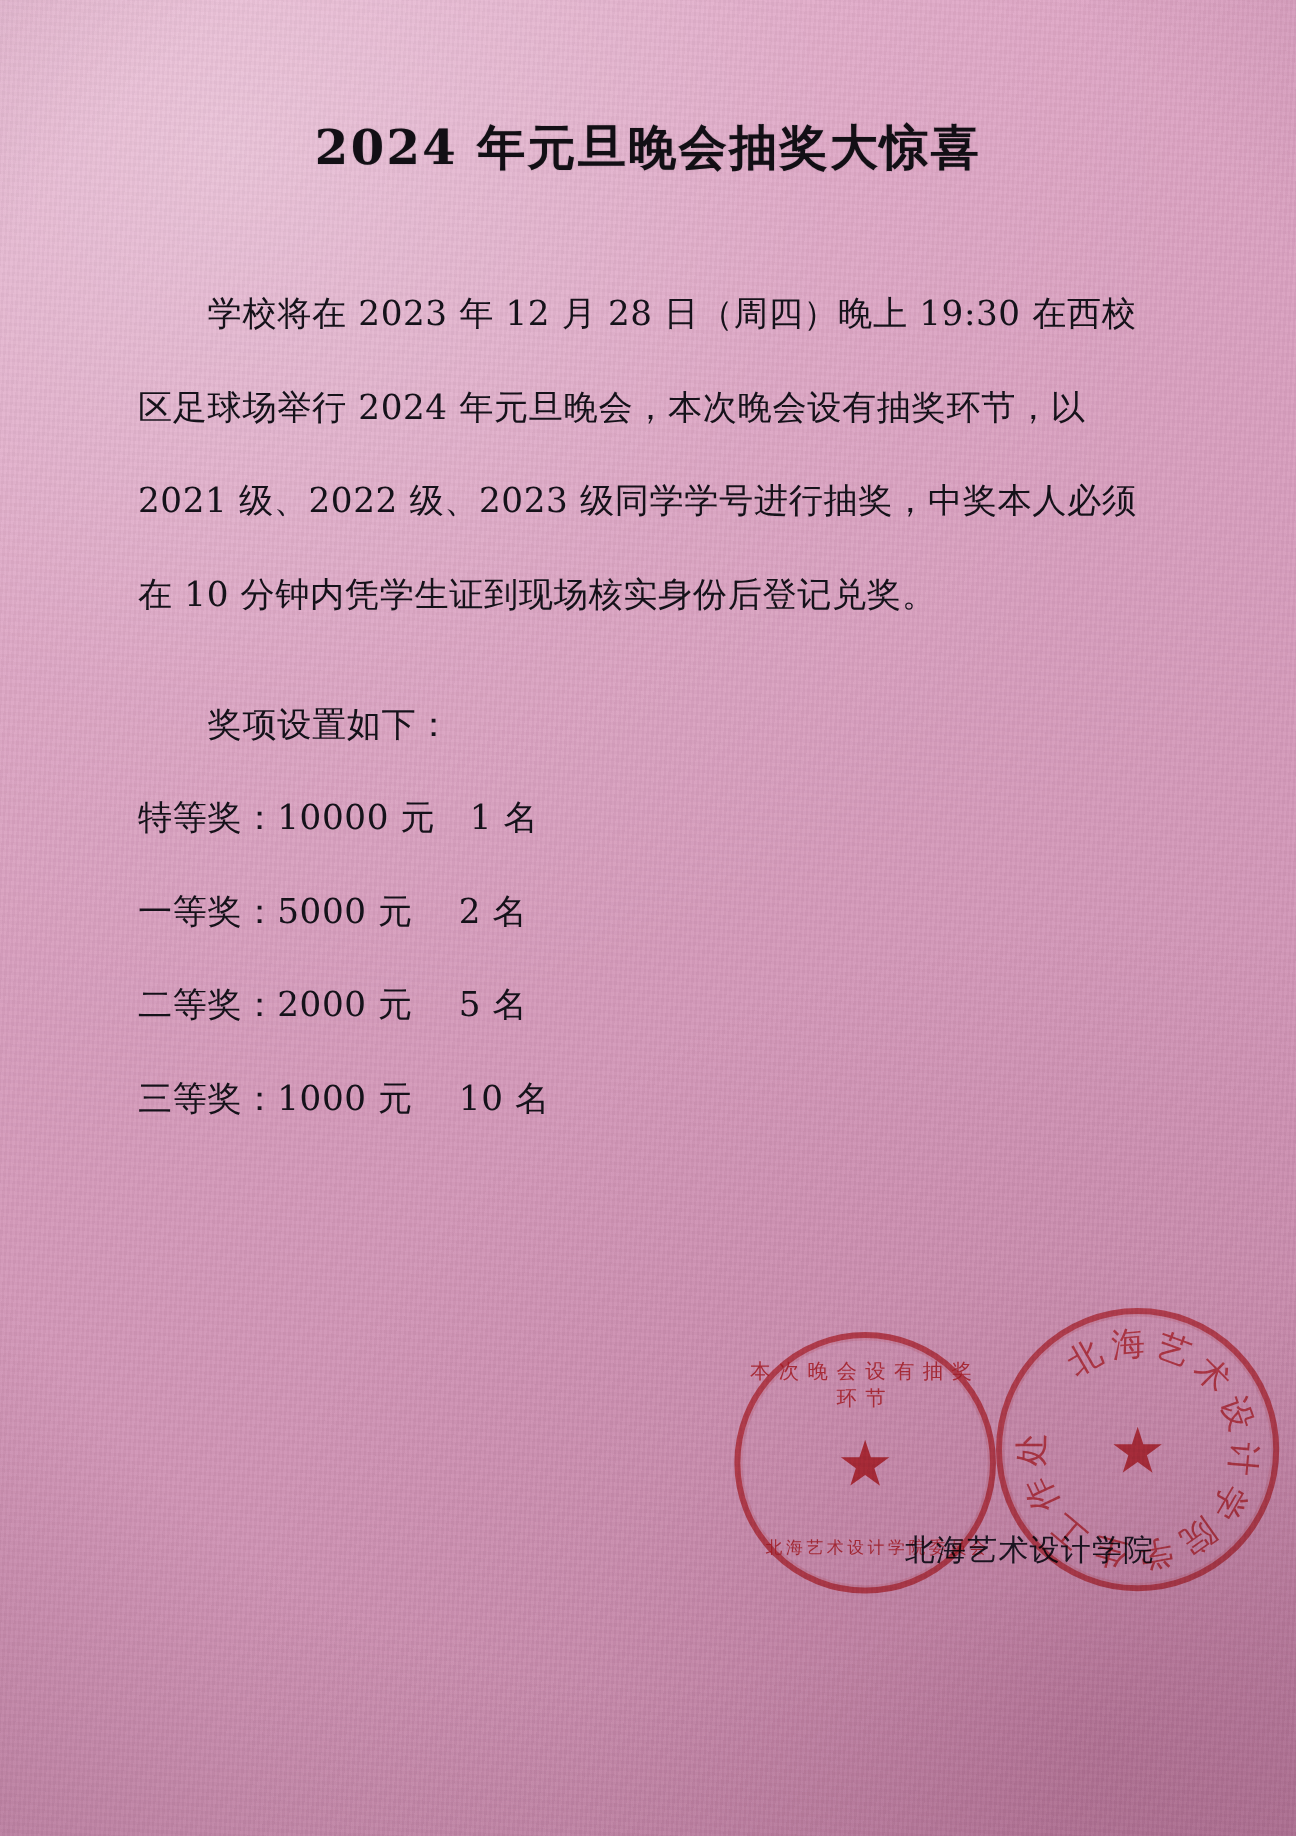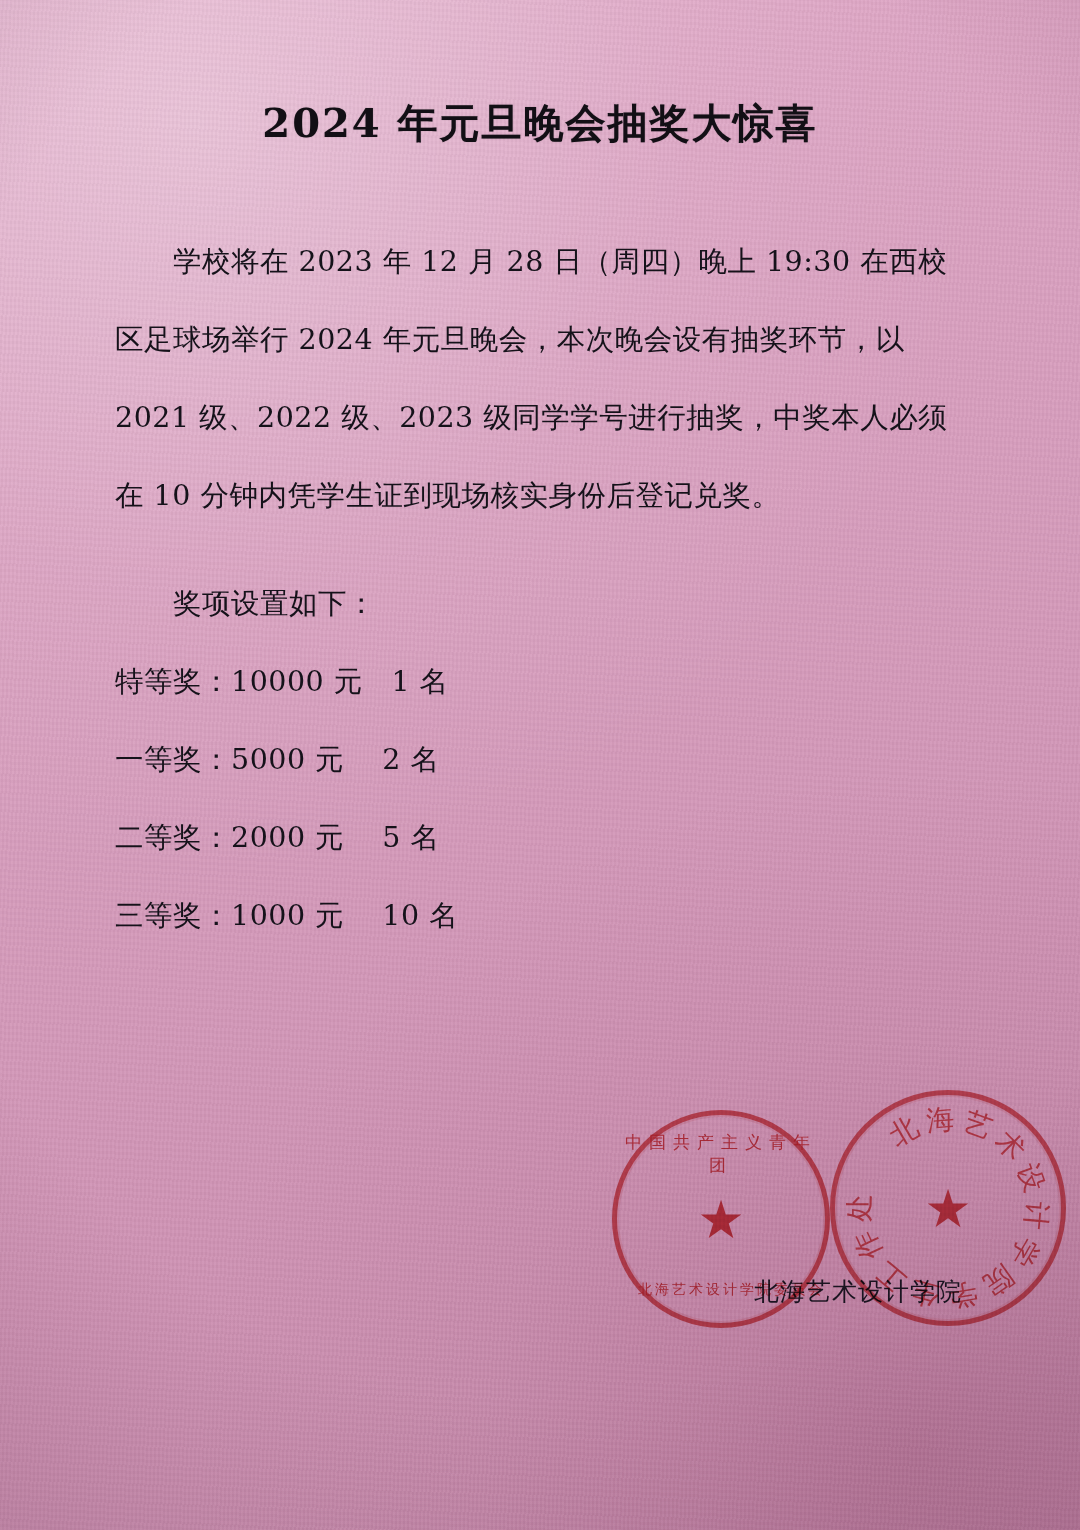--- a/index.html
+++ b/index.html
@@ -195,21 +195,21 @@
         <li class="prize-row">三等奖：1000 元    10 名</li>
       </ul>
     </div>
   </div>
 
   <div class="sign-block">
     <div class="sign-line sign-org">北海艺术设计学院</div>
   </div>
 
   <div class="seal" id="seal-youth">
-    <div class="arc top">中国共产主义青年团</div>
+    <div class="arc top">本次晚会设有抽奖环节</div>
     <div class="star">★</div>
     <div class="arc bottom">北海艺术设计学院委员会</div>
   </div>
 
   <div class="seal" id="seal-school">
     <div class="ring" id="school-ring">
         <span style="transform: translate(-44px, -76.2102px) rotate(-30deg) translate(-50%, -50%);">北</span>
         <span style="transform: translate(-7.66971px, -87.6651px) rotate(-5deg) translate(-50%, -50%);">海</span>
         <span style="transform: translate(30.0978px, -82.693px) rotate(20deg) translate(-50%, -50%);">艺</span>
         <span style="transform: translate(62.2254px, -62.2254px) rotate(45deg) translate(-50%, -50%);">术</span>

